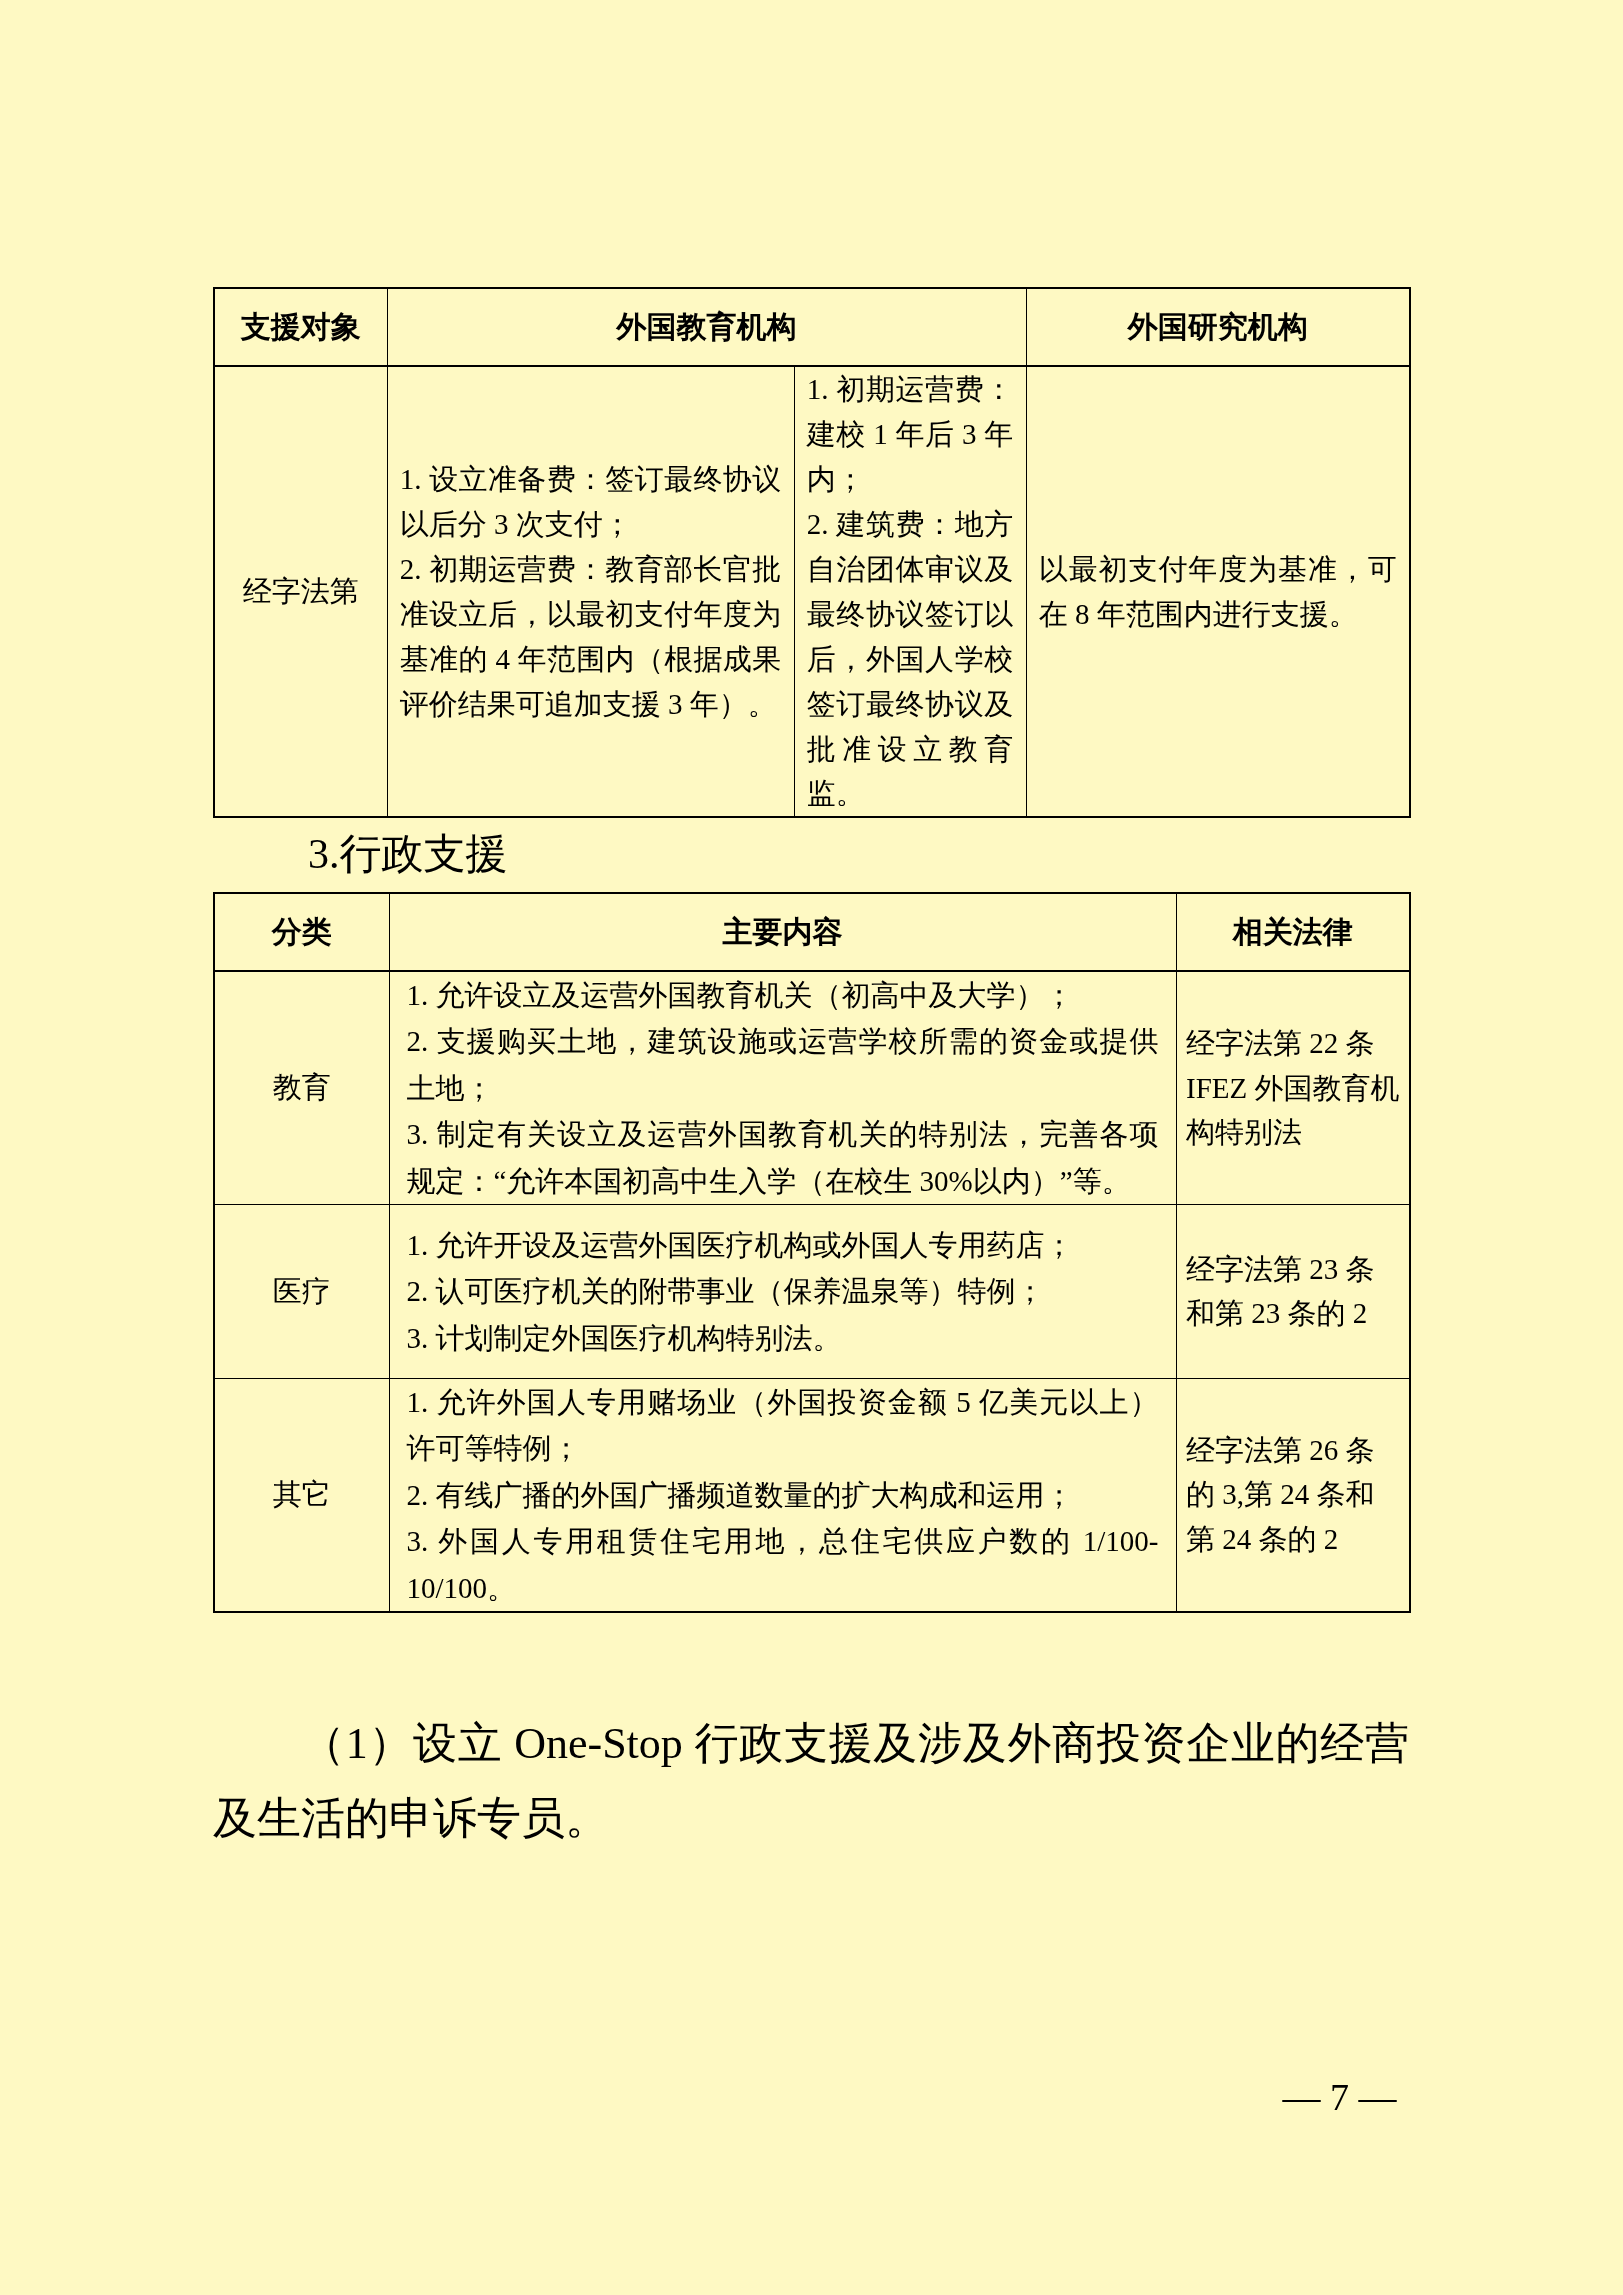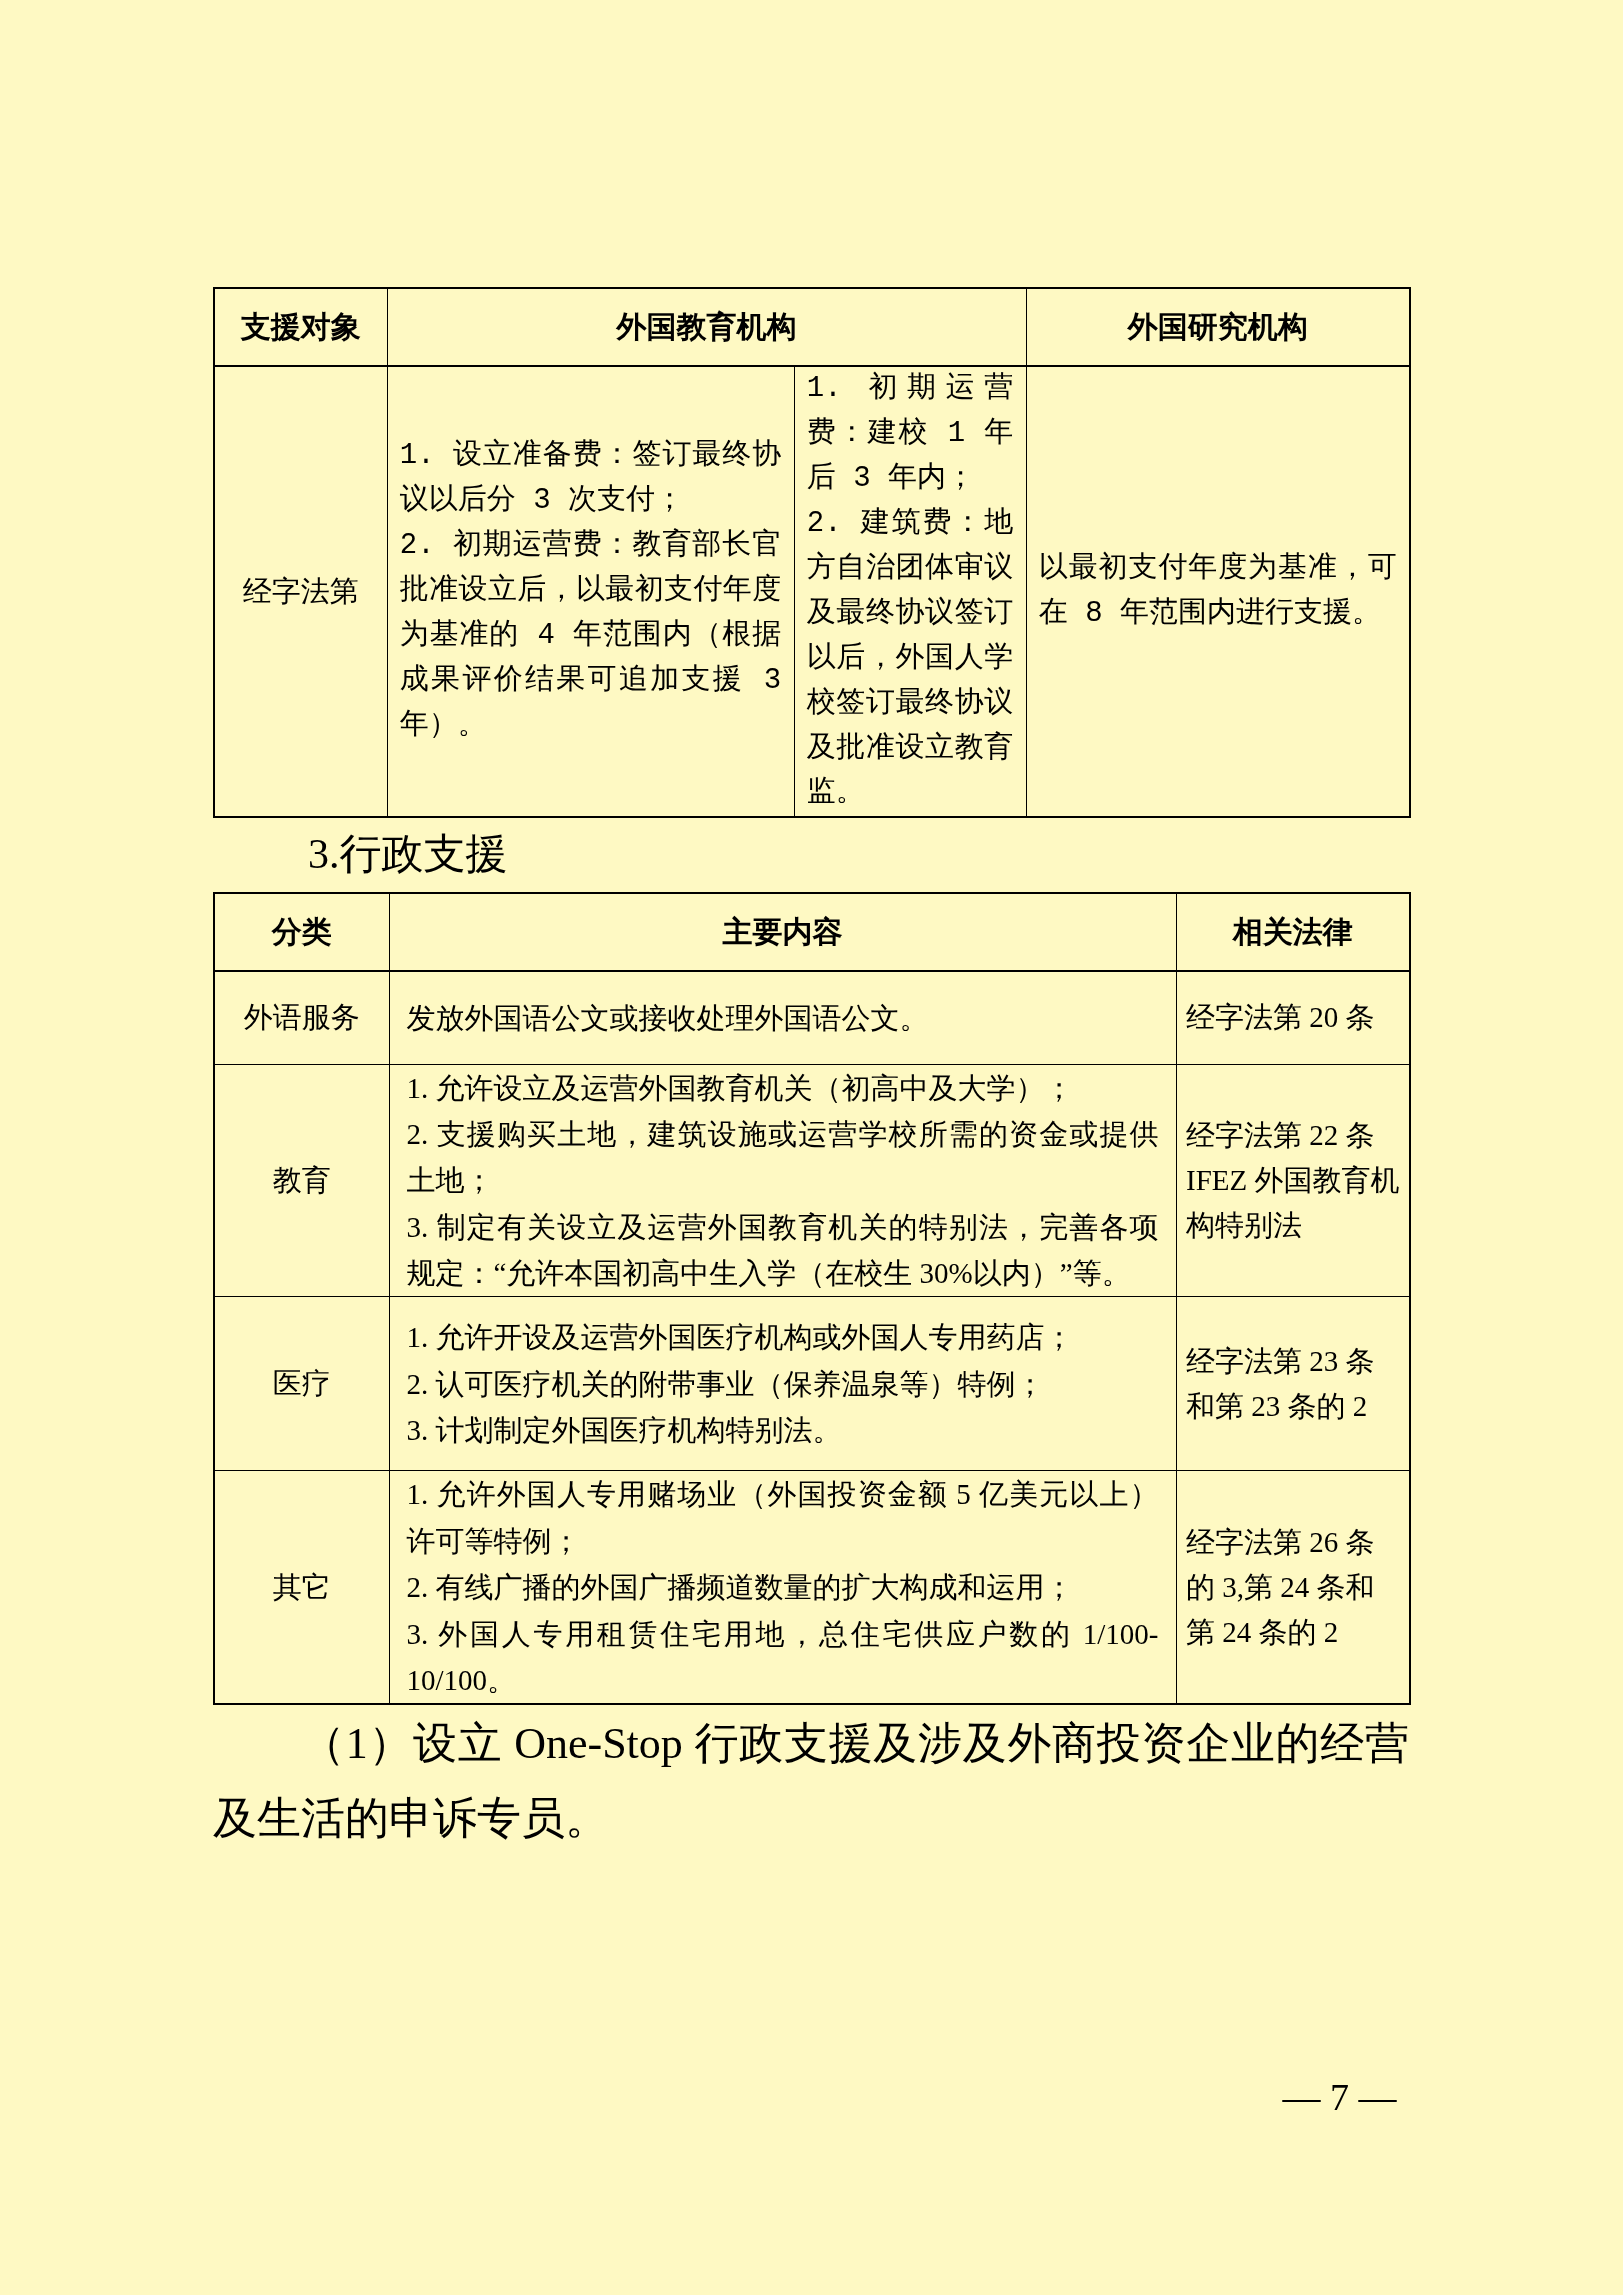--- a/index.html
+++ b/index.html
@@ -44,21 +44,21 @@
   .cat-cell {
     text-align: center;
     padding: 0 4.1px;
     line-height: 1.5;
   }
   .content-cell {
     text-align: justify;
     padding: 0 17px;
     line-height: 1.6;
   }
-  #table1 .content-cell { padding: 0 12.3px; line-height: 1.55; font-family: Liberation Mono, monospace; }
+  #table1 .content-cell { padding: 0 12.3px; line-height: 1.55; }
   .law-cell {
     text-align: left;
     padding: 0 9.5px;
     line-height: 1.55;
   }
   .item { text-align: justify; }
 
   
   .section-heading {
     position: absolute;
@@ -135,27 +135,20 @@
     </colgroup>
     <thead>
       <tr>
         <th style="height:78px">分类</th>
         <th>主要内容</th>
         <th>相关法律</th>
       </tr>
     </thead>
     <tbody>
       <tr>
-        <td class="cat-cell" style="height:93px">外语服务</td>
-        <td class="content-cell">
-          <div class="item">发放外国语公文或接收处理外国语公文。</div>
-        </td>
-        <td class="law-cell">经字法第 20 条</td>
-      </tr>
-      <tr>
         <td class="cat-cell" style="height:230px">教育</td>
         <td class="content-cell">
           <div class="item">1. 允许设立及运营外国教育机关（初高中及大学）；</div>
           <div class="item">2. 支援购买土地，建筑设施或运营学校所需的资金或提供土地；</div>
           <div class="item">3. 制定有关设立及运营外国教育机关的特别法，完善各项规定：“允许本国初高中生入学（在校生 30%以内）”等。</div>
         </td>
         <td class="law-cell">经字法第 22 条 IFEZ 外国教育机构特别法</td>
       </tr>
       <tr>
         <td class="cat-cell" style="height:174px">医疗</td>

